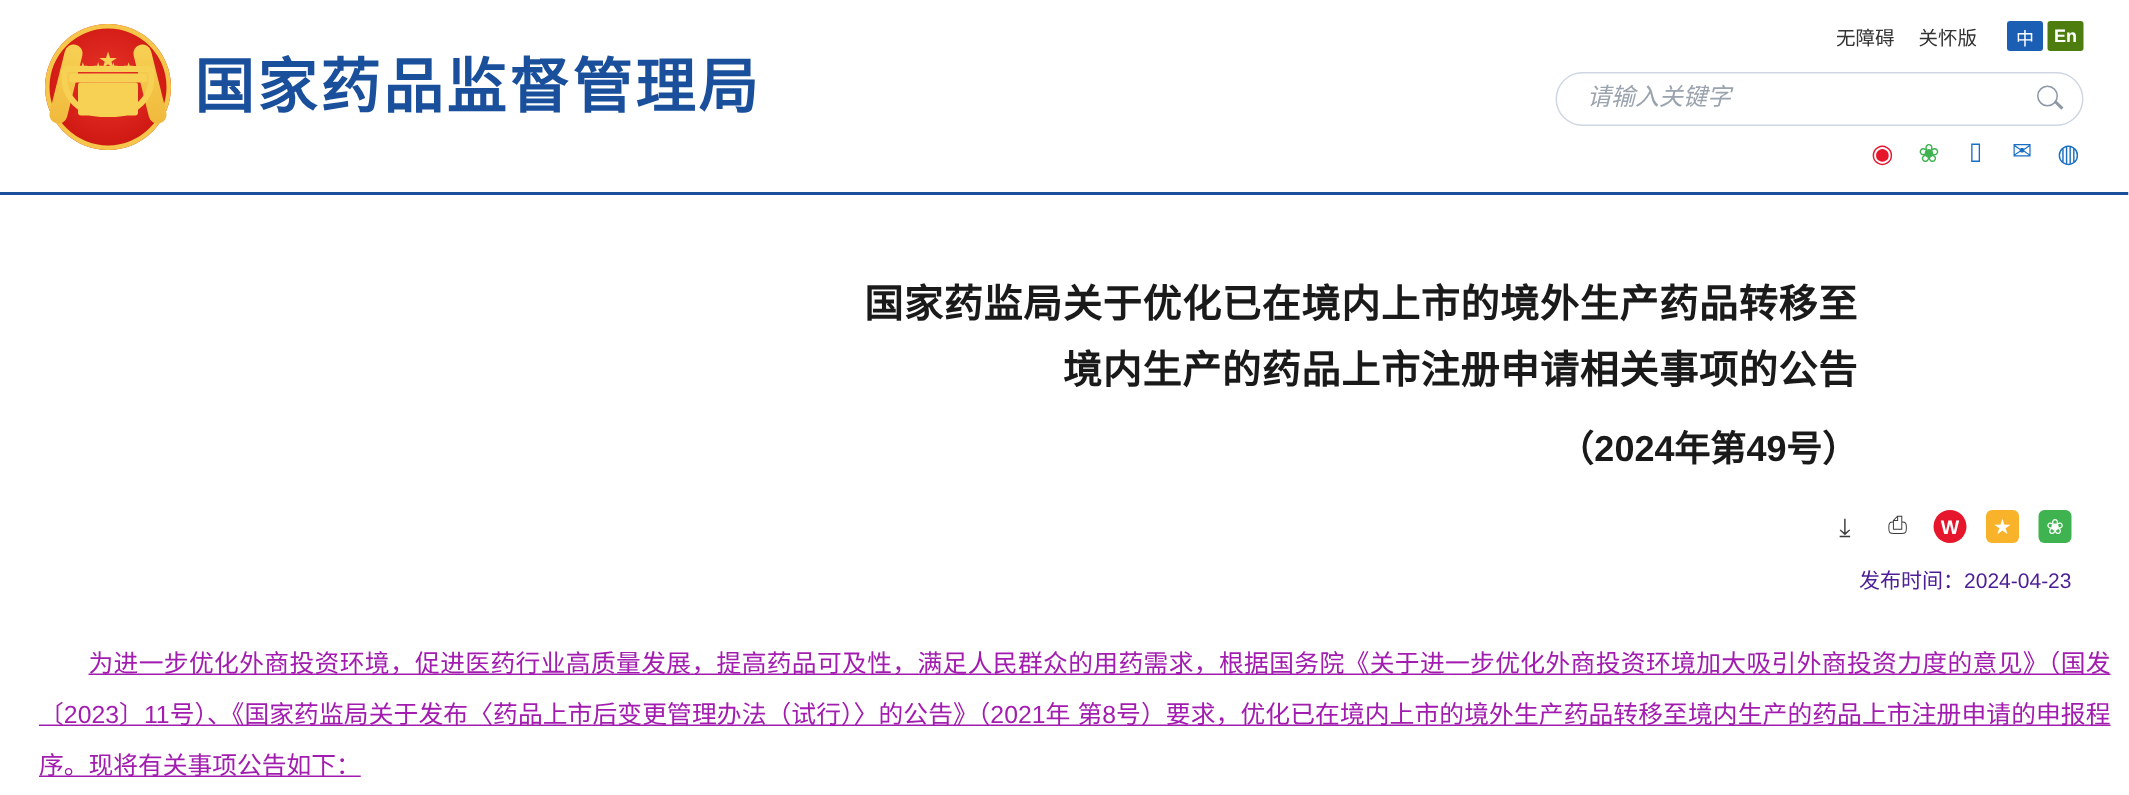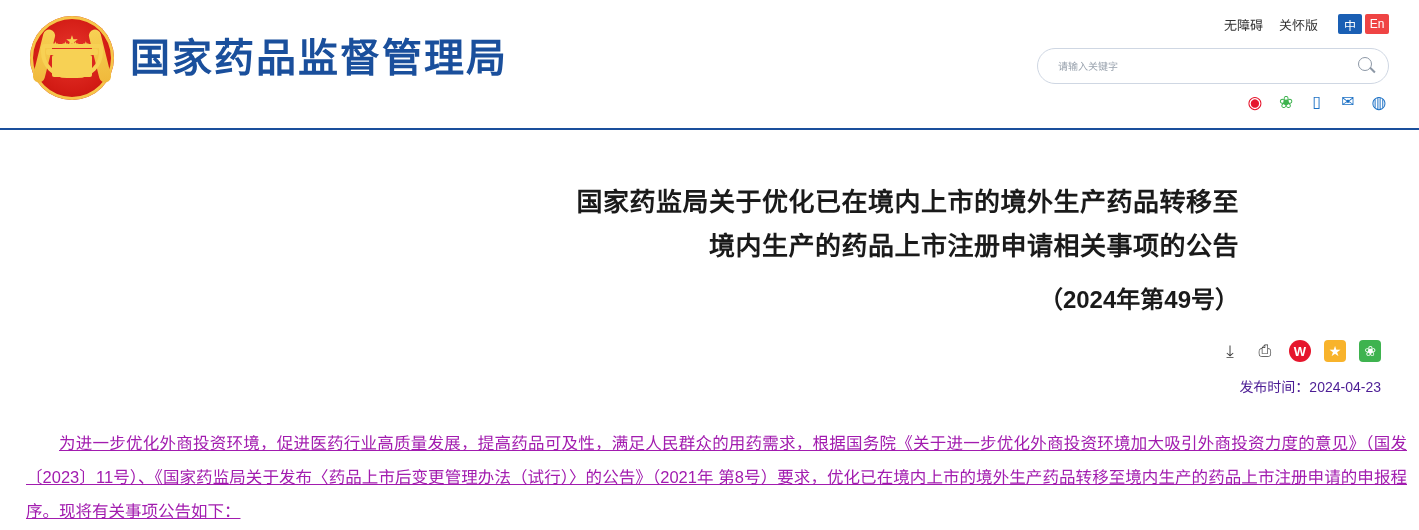--- a/index.html
+++ b/index.html
@@ -113,40 +113,41 @@
   .top-links a { color: #333; text-decoration: none; }
   .lang-switch { display: flex; gap: 3px; margin-left: 4px; }
   .lang-btn {
     width: 24px; height: 20px;
     font-size: 12px;
     color: #fff;
     display: flex; align-items: center; justify-content: center;
     border-radius: 2px;
   }
   .lang-btn.active { background: #1a5fb4; }
-  .lang-btn.inactive { background: #ef4444; }
+  .lang-btn.inactive { background: #4d7c0f; font-weight: bold; }
 
   
   .search-box {
     position: absolute;
     right: 30px; top: 48px;
     width: 352px; height: 36px;
     border: 1px solid #cfd7e3;
     border-radius: 18px;
     background: #fff;
     display: flex; align-items: center;
     padding: 0 12px 0 18px;
   }
   .search-box input {
     flex: 1;
     border: none; outline: none;
-    font-size: 10px;
+    font-size: 16px;
     color: #ef4444;
     background: transparent;
     font-family: "Liberation Sans", "DejaVu Sans", sans-serif;
+    font-style: italic;
   }
   .search-box input::placeholder { color: #9aa3ae; }
   .search-icon {
     width: 20px; height: 20px;
     position: relative;
     flex: 0 0 auto;
   }
   .search-icon:before {
     content: "";
     position: absolute; left: 2px; top: 1px;

